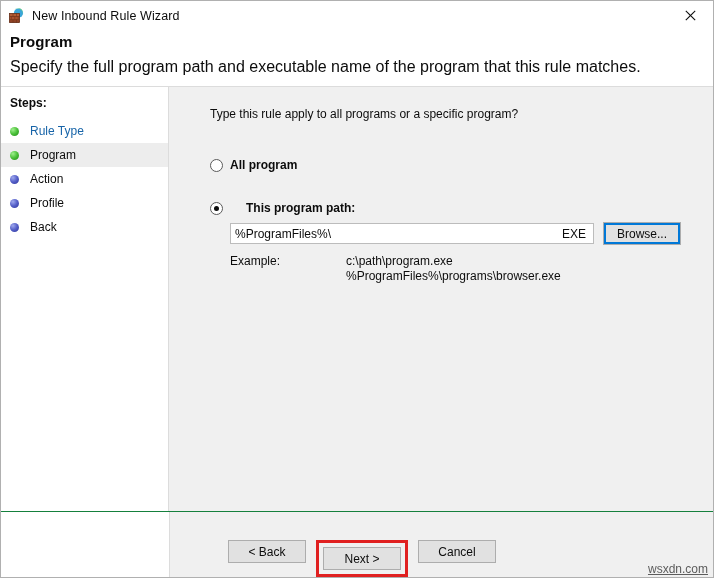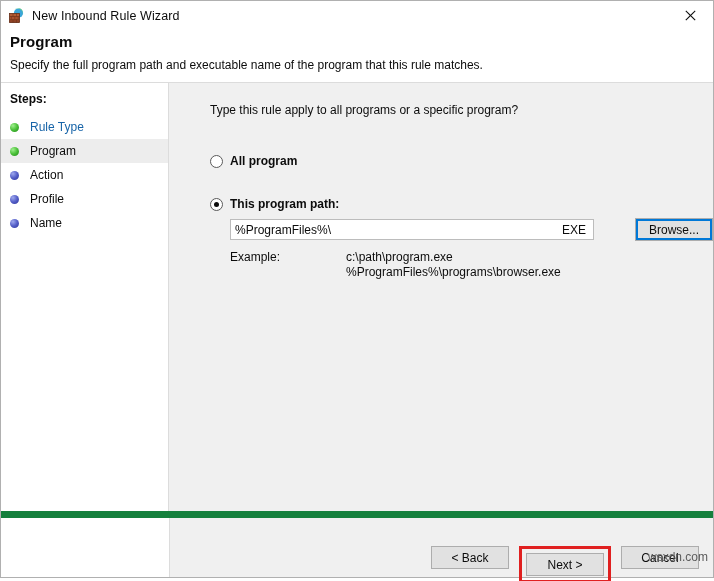--- a/index.html
+++ b/index.html
@@ -71,21 +71,21 @@
     border-bottom: 1px solid #dcdcdc;
   }
   .header-title {
     font-size: 15px;
     font-weight: bold;
     color: #0c0c0c;
     margin: 0 0 8px 0;
     letter-spacing: .1px;
   }
   .header-sub {
-    font-size: 12px;
+    font-size: 16px;
     color: #0c0c0c;
   }
 
   
   .body {
     flex: 1;
     display: flex;
     min-height: 0;
     background: #0f172a;
   }
@@ -173,27 +173,26 @@
     font-size: 12px;
     font-weight: bold;
     color: #0c0c0c;
   }
   .option-desc {
     font-size: 12px;
     color: #0c0c0c;
     margin: 4px 0 0 20px;
   }
 
-  .second-option { margin-top: 29px; }
+  .second-option { margin-top: 29px; gap: 16px; }
 
   .path-row {
     display: flex;
     align-items: center;
     margin: 7px 0 0 20px;
-    gap: 32px;
   }
   .path-input {
     width: 364px;
     height: 21px;
     box-sizing: border-box;
     border: 1px solid #bcbcbc;
     background: #ffffff;
     font-family: "Liberation Sans", sans-serif;
     font-size: 12px;
     color: #0c0c0c;
@@ -231,25 +230,24 @@
     gap: 40px;
   }
   .example-label { width: 76px; flex: 0 0 76px; }
   .example-lines div { line-height: 15px; white-space: pre; }
 
   
   .footer {
     height: 66px;
     min-height: 66px;
     background: #f0f0f0;
-    border-top: 7px solid #15803d;
+    border-top: 1px solid #15803d;
     display: flex;
     align-items: flex-start;
-    justify-content: flex-end;
-    padding-right: 14px;
+    justify-content: center;
     padding-top: 28px;
     box-sizing: border-box;
     position: relative;
   }
   .footer-strip {
     position: absolute;
     left: 0; top: 0;
     width: 169px;
     height: 100%;
     background: #ffffff;
@@ -276,23 +274,24 @@
     margin-left: 10px;
     padding: 4px;
     border: 3px solid #e02020;
     box-sizing: border-box;
   }
   .next-wrap .btn { margin-left: 0; }
 
   .watermark {
     position: absolute;
     right: 5px;
-    bottom: 13px;
+    bottom: 1px;
     font-size: 12px;
     color: #5c5c5c;
+    text-decoration: underline;
   }
 </style>
 </head>
 <body>
 
 <div class="window">
 
   <div class="titlebar">
     <span class="app-icon">
       <svg width="16" height="16" viewBox="0 0 16 16">
@@ -353,21 +352,21 @@
         <span class="step-label">Action</span>
       </div>
 
       <div class="step">
         <span class="bullet blue"></span>
         <span class="step-label">Profile</span>
       </div>
 
       <div class="step">
         <span class="bullet blue"></span>
-        <span class="step-label">Name</span>
+        <span class="step-label">Back</span>
       </div>
     </div>
 
     <div class="main">
 
       <div class="question">Type this rule apply to all programs or a specific program?</div>
 
       <div class="option-row">
         <span class="radio"></span>
         <span class="option-label">All program</span>

